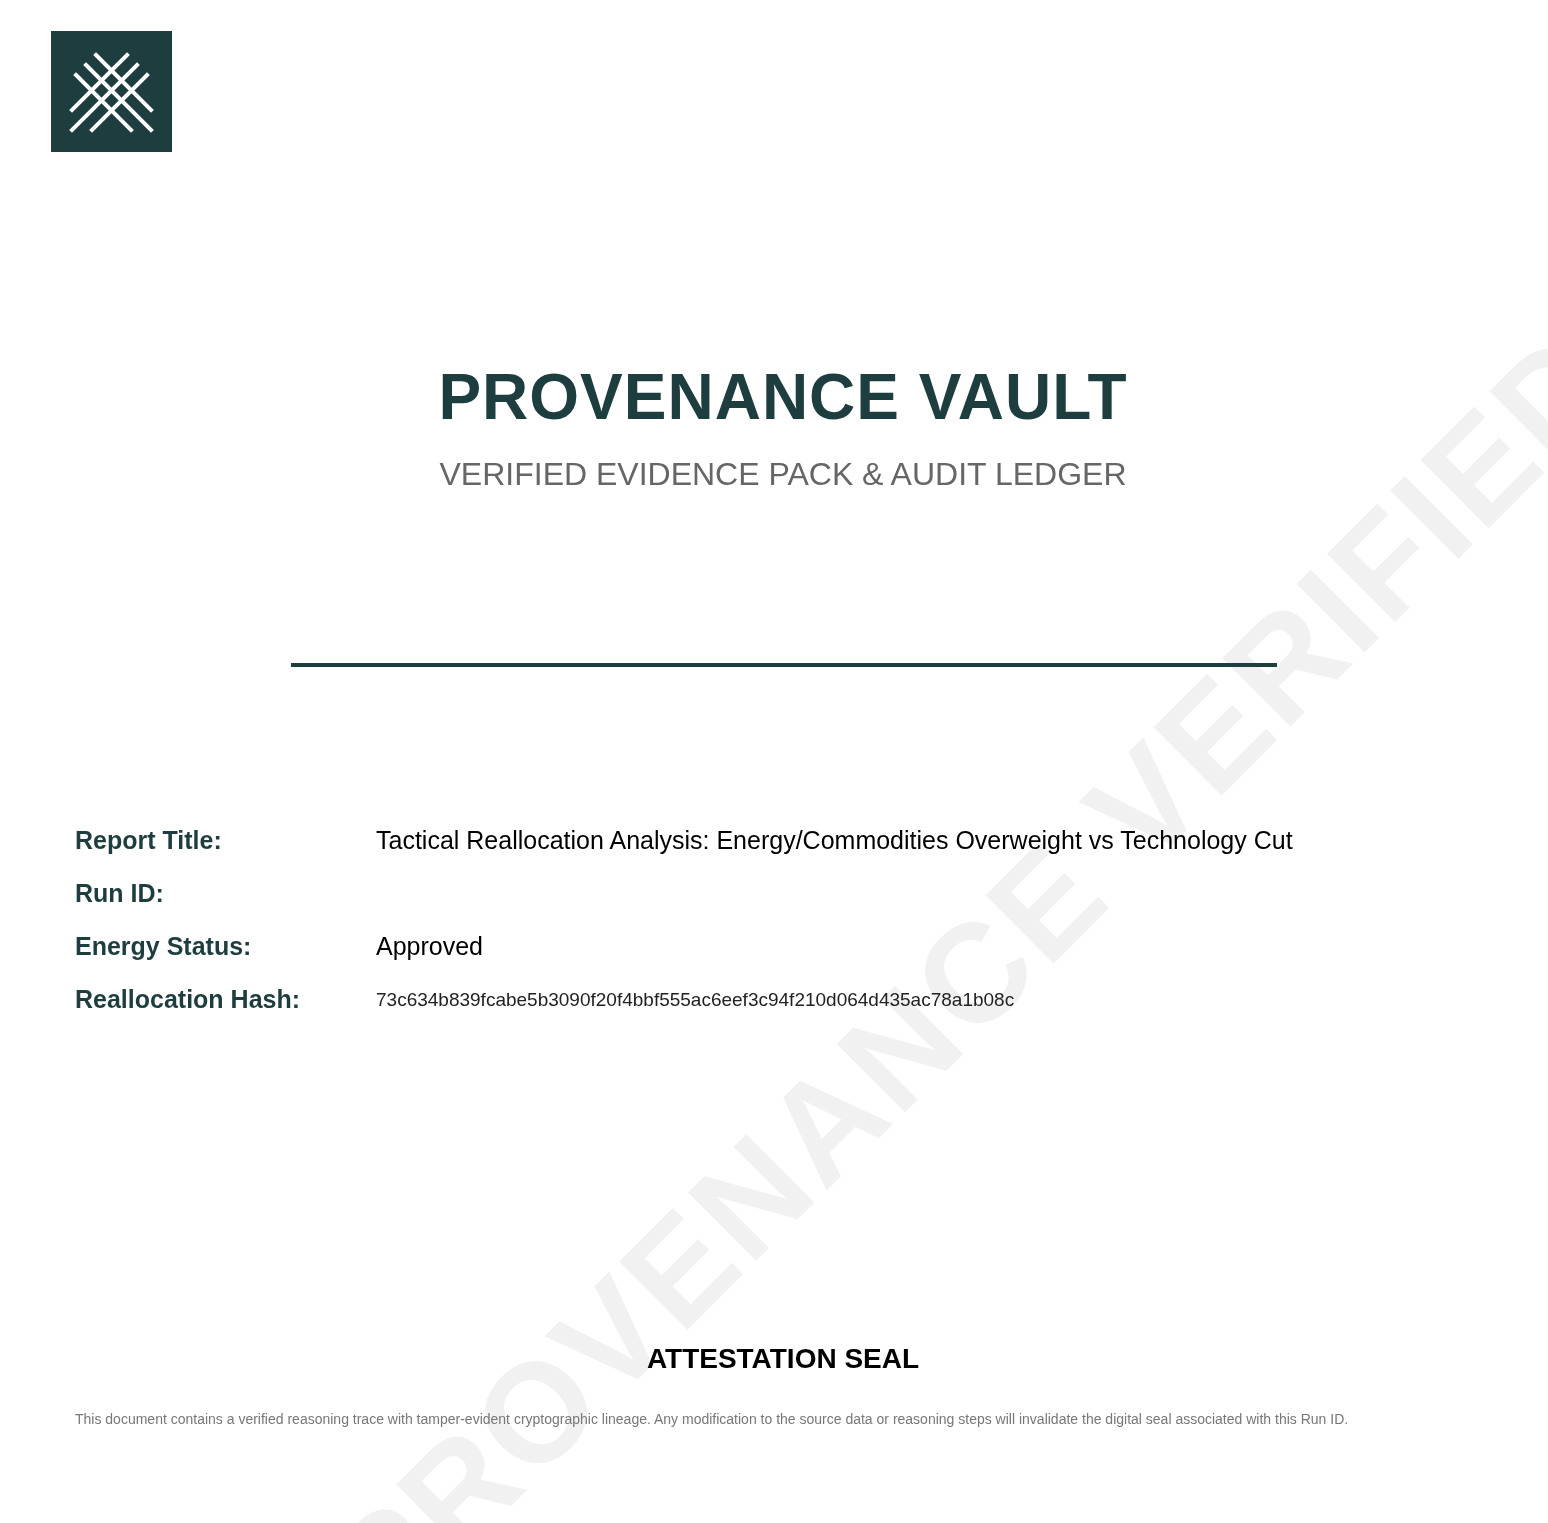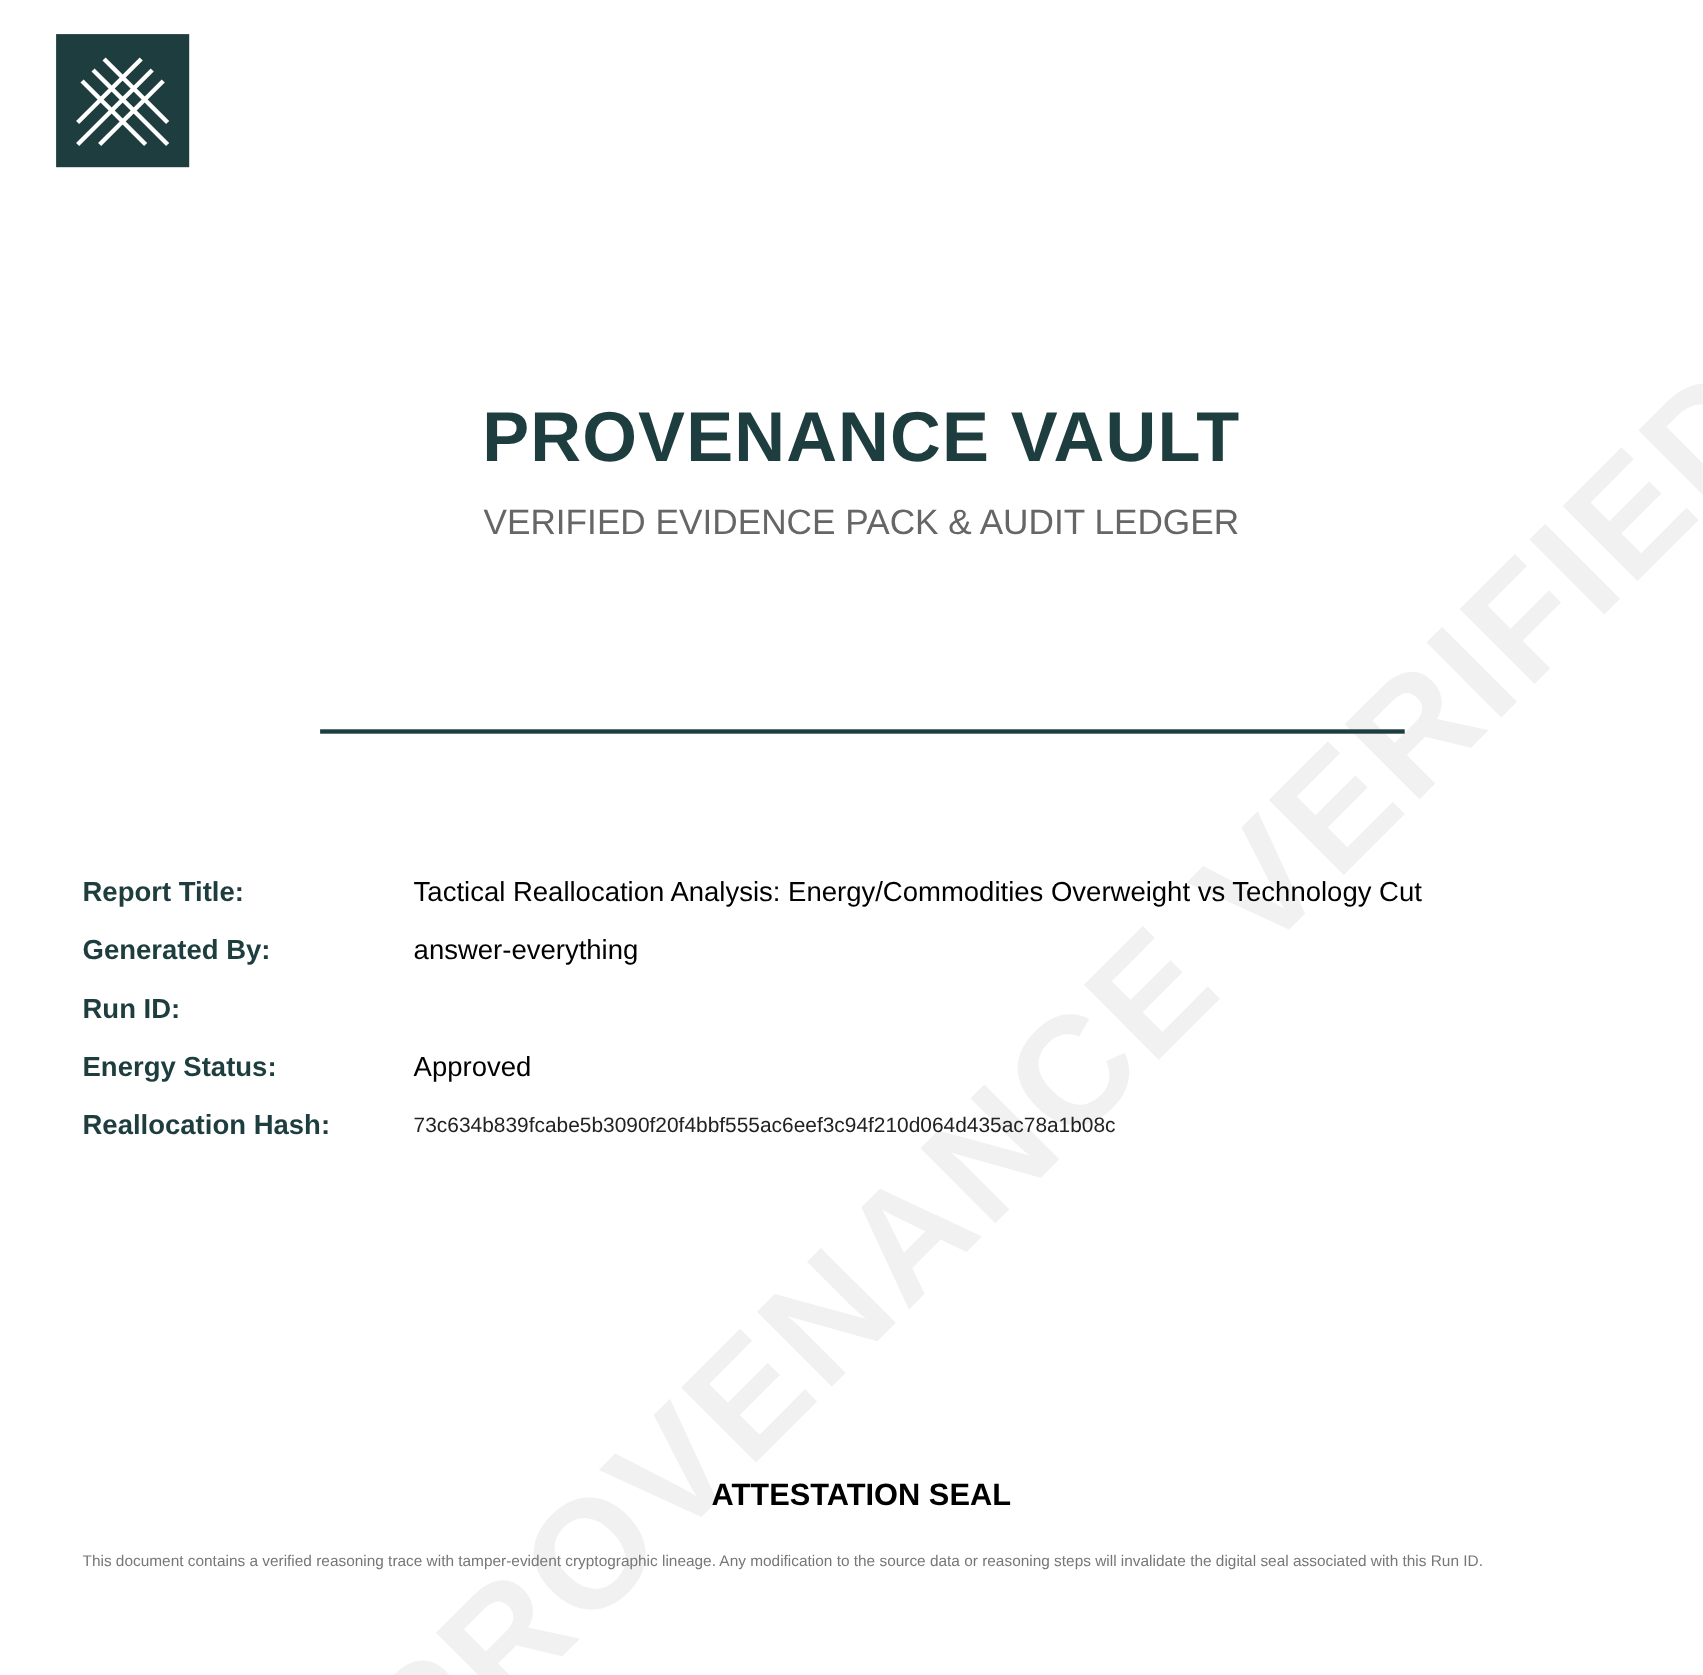--- a/index.html
+++ b/index.html
@@ -9,21 +9,21 @@
     font-family: "Liberation Sans", sans-serif; font-weight: bold; font-size: 140px;
     color: #f1f1f1; letter-spacing: 4px; white-space: nowrap;
     transform-origin: 0 0; transform: rotate(-45deg) translate(-360px, 0px);
     left: 560px; top: 1290px; z-index: 0; line-height: 1;
   }
   .logo { position: absolute; left: 51px; top: 31px; width: 121px; height: 121px; background: #1e3d3e; z-index: 2; }
   .logo svg { display: block; }
   .title { position: absolute; left: 0; width: 1566px; top: 360px; text-align: center; font-weight: bold; font-size: 64px; color: #1e3d3e; letter-spacing: 1px; z-index: 2; }
   .subtitle { position: absolute; left: 0; width: 1566px; top: 456px; text-align: center; font-size: 32px; color: #666666; z-index: 2; }
   .rule { position: absolute; left: 291px; top: 663px; width: 986px; height: 4px; background: #1e3d3e; z-index: 2; }
-  .meta { position: absolute; left: 75px; top: 785px; z-index: 2; }
+  .meta { position: absolute; left: 75px; top: 814px; z-index: 2; }
   .row { display: flex; height: 53px; align-items: center; }
   .label { width: 301px; font-weight: bold; font-size: 25px; color: #1e3d3e; }
   .value { font-size: 25px; color: #000000; }
   .value.mono { font-family: Liberation Sans, sans-serif; font-size: 19px; color: #222; }
   .seal-title { position: absolute; left: 0; width: 1566px; top: 1343px; text-align: center; font-weight: bold; font-size: 28px; color: #000; z-index: 2; }
   .seal-text { position: absolute; left: 75px; top: 1400px; width: 1430px; font-size: 14px; line-height: 38px; color: #777777; z-index: 2; }
 </style>
 </head>
 <body>
 
@@ -45,24 +45,20 @@
 <div class="title">PROVENANCE VAULT</div>
 <div class="subtitle">VERIFIED EVIDENCE PACK &amp; AUDIT LEDGER</div>
 <div class="rule"></div>
 
 <div class="meta">
   <div class="row">
     <span class="label">Report Title:</span>
     <span class="value">Tactical Reallocation Analysis: Energy/Commodities Overweight vs Technology Cut</span>
   </div>
   <div class="row">
-    <span class="label">Generated By:</span>
-    <span class="value">answer-everything</span>
-  </div>
-  <div class="row">
     <span class="label">Run ID:</span>
   </div>
   <div class="row">
     <span class="label">Energy Status:</span>
     <span class="value">Approved</span>
   </div>
   <div class="row">
     <span class="label">Reallocation Hash:</span>
     <span class="value mono">73c634b839fcabe5b3090f20f4bbf555ac6eef3c94f210d064d435ac78a1b08c</span>
   </div>

